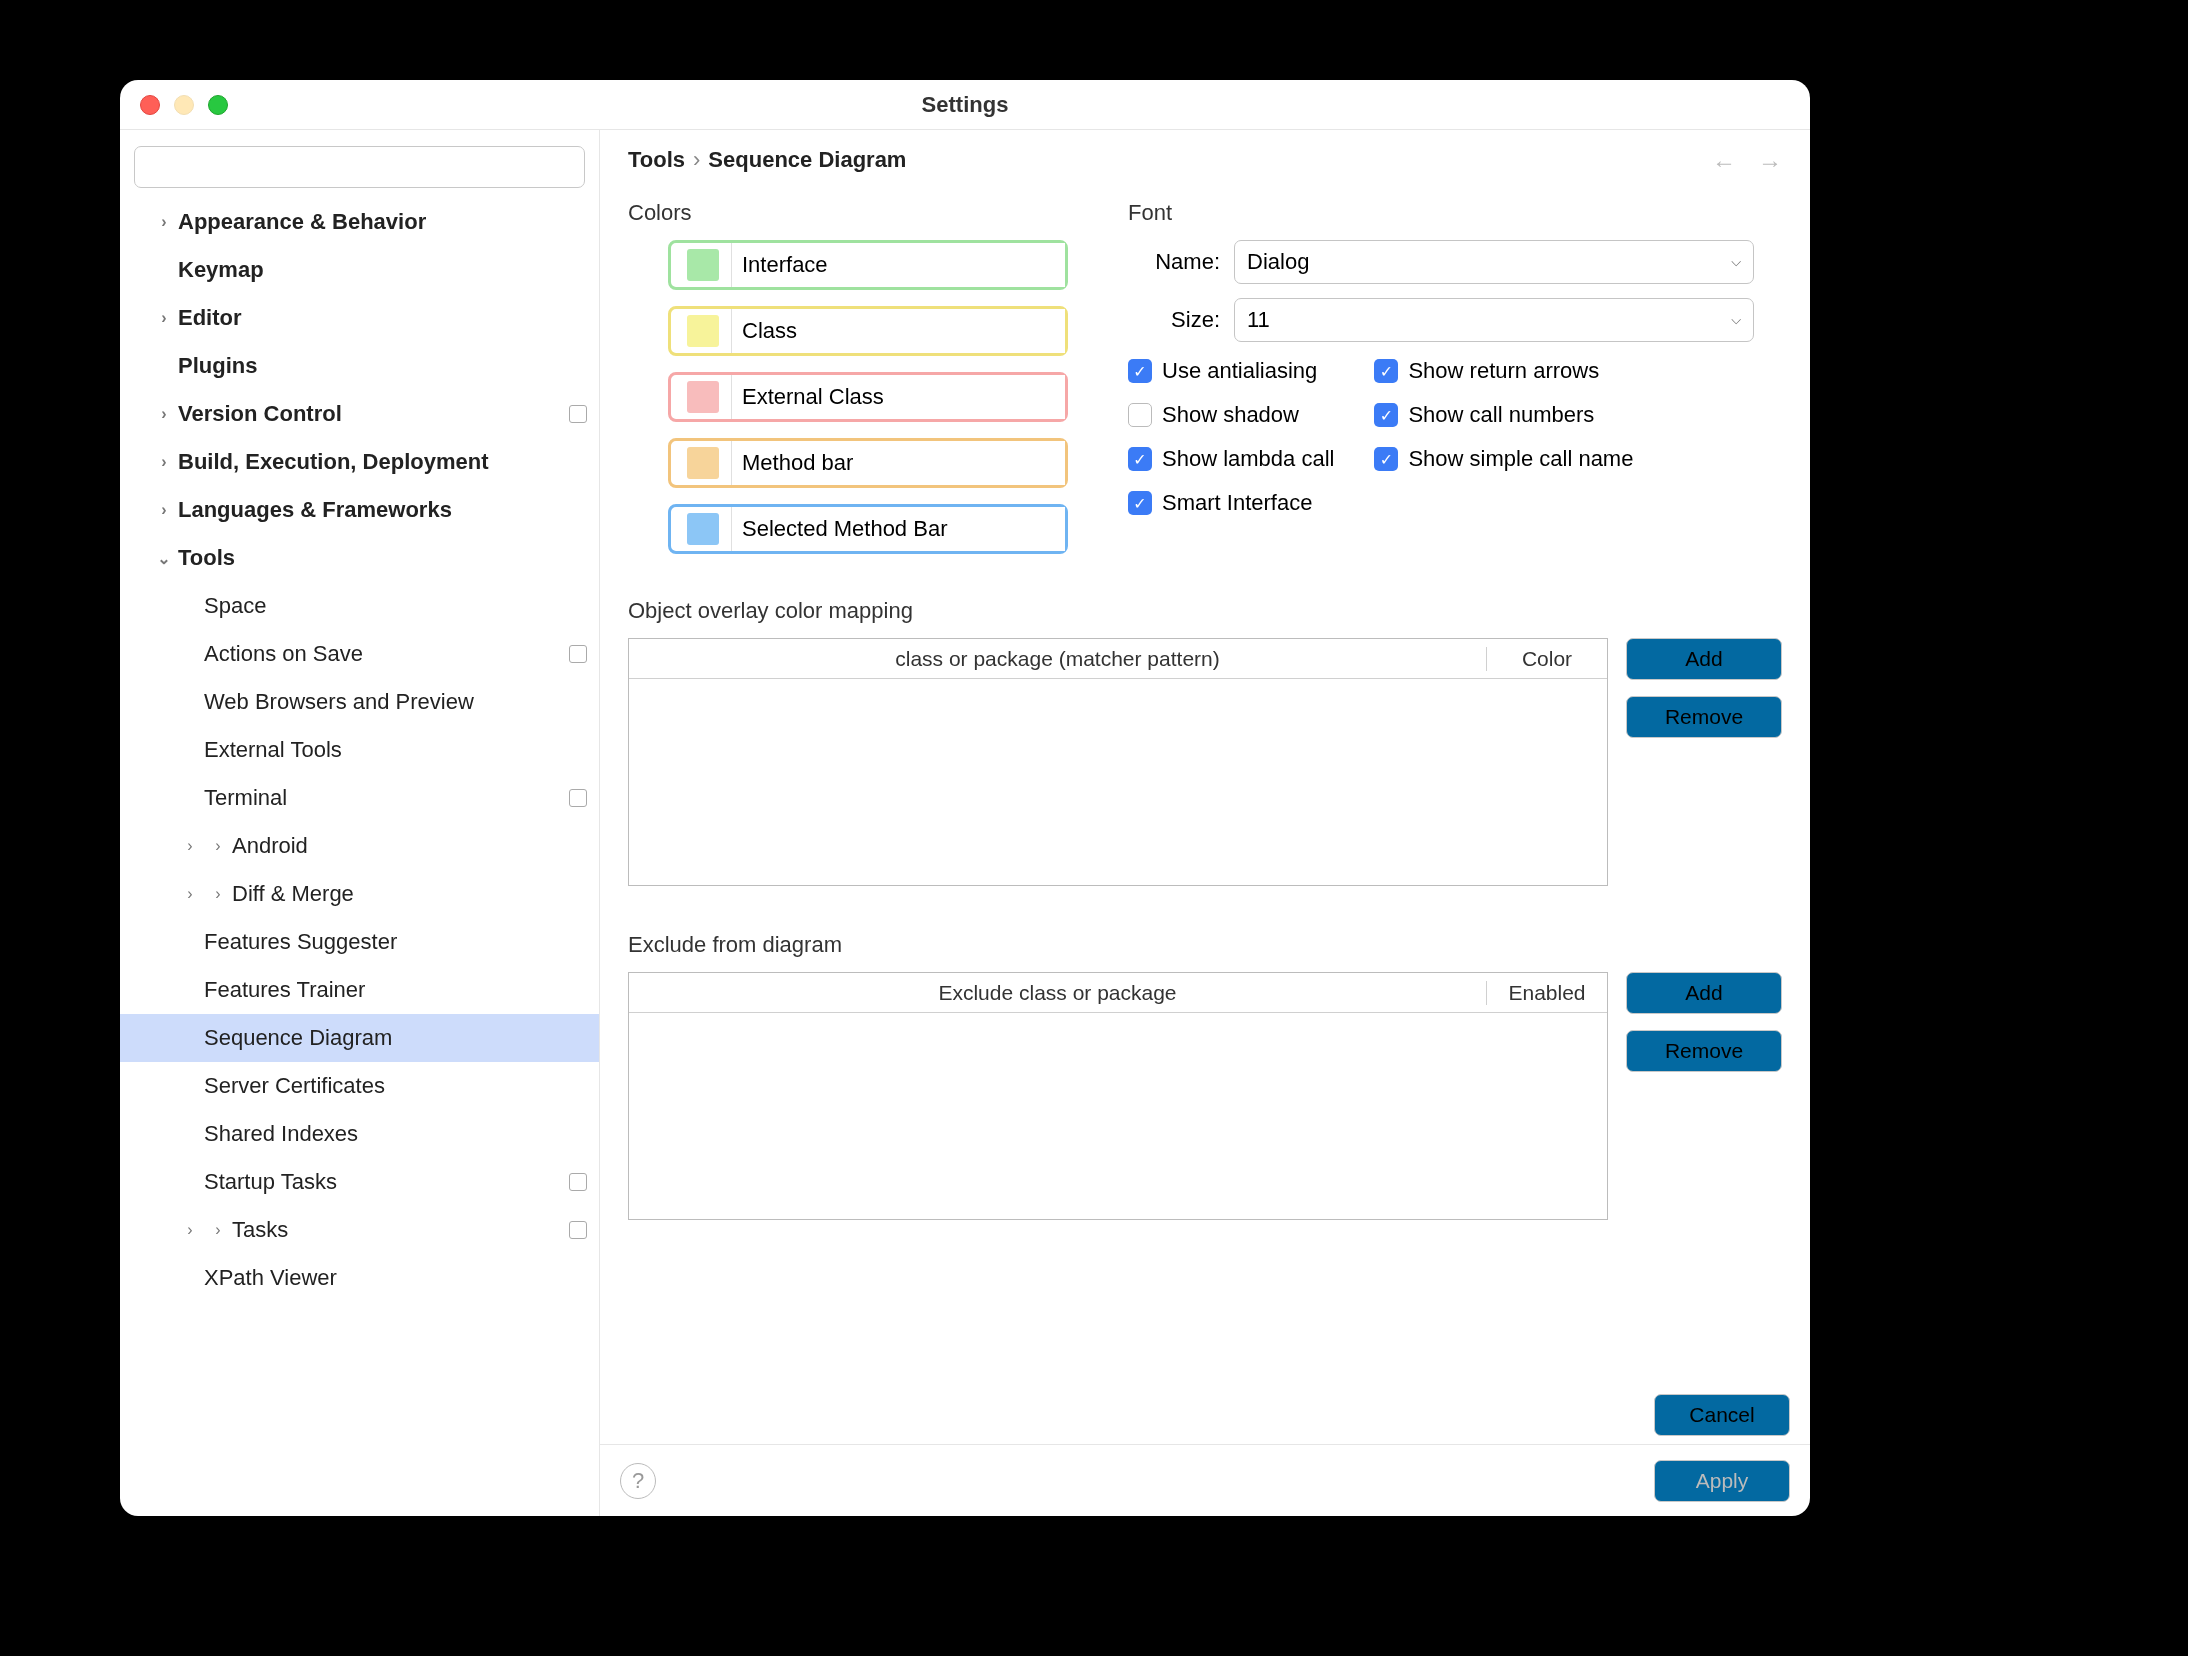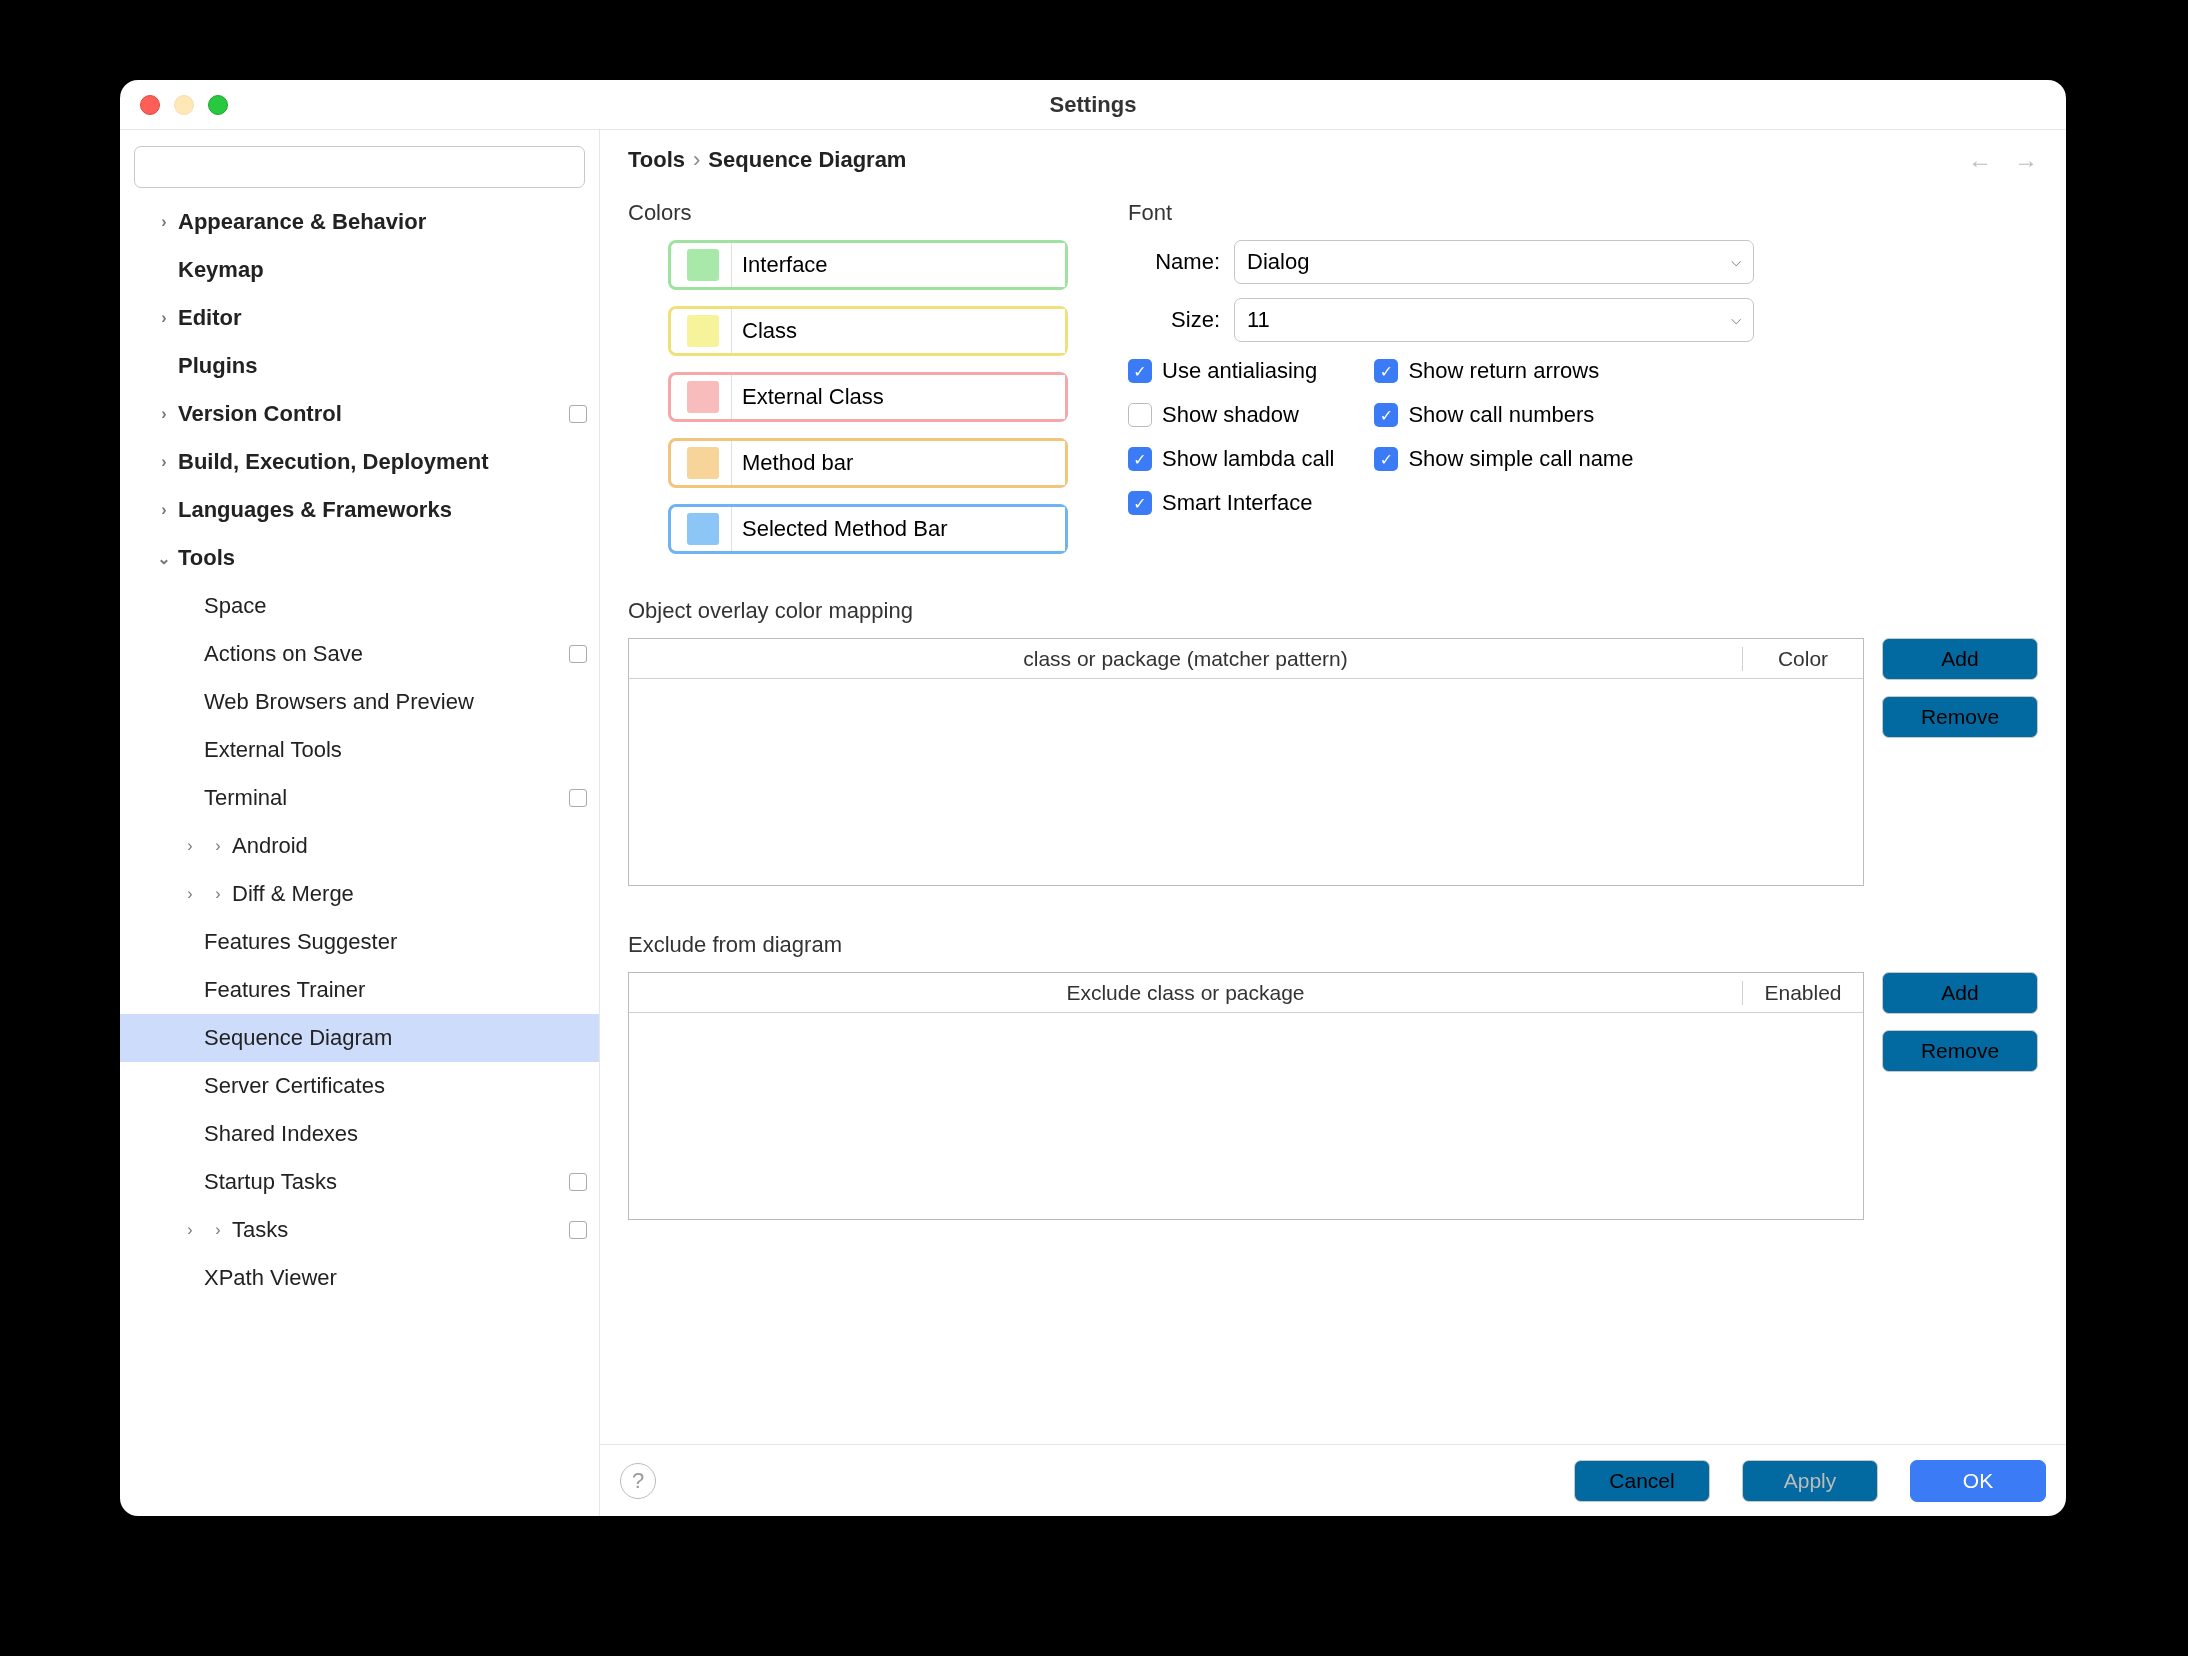--- a/index.html
+++ b/index.html
@@ -1,21 +1,21 @@
 <!DOCTYPE html>
 <html><head>
 <meta charset="utf-8">
 <style>
   * { box-sizing: border-box; }
   html, body { margin:0; padding:0; background:#000; font-family:-apple-system,Helvetica,Arial,sans-serif; }
   body { width:2188px; height:1656px; position:relative; }
   .window {
     position:absolute;
     left:120px; top:80px;
-    width:1946px; height:1436px;
+    width:1690px; height:1436px;
     background:#fff;
     border-radius:18px;
     box-shadow:0 30px 80px rgba(0,0,0,0.6), 0 0 0 1px rgba(0,0,0,0.08);
     display:flex; flex-direction:column;
     overflow:hidden;
   }
   .titlebar {
     height:50px; flex:none;
     display:flex; align-items:center;
     position:relative;
@@ -154,21 +154,21 @@
     border-top:1px solid #e6e6e6;
     display:flex; align-items:center;
     padding:0 20px;
   }
   .help{
     width:36px; height:36px; border-radius:50%;
     border:1.5px solid #bbb; color:#999;
     display:flex; align-items:center; justify-content:center;
     font-size:22px;
   }
-  .footer-btns{ margin-left:auto; display:flex; gap:32px;}
+  .footer-btns{ margin-left:auto; display:flex; gap:24px;flex-direction:column;}
   .footer-btns .btn{ width:136px; }
   .btn.primary{ background:#3b7bf6; color:#fff; border-color:#3b7bf6;}
   .btn.disabled{ color:#bbb; }
   
   svg{width:100%;height:100%;}
 </style>
 </head>
 <body>
 
 <div class="window">

